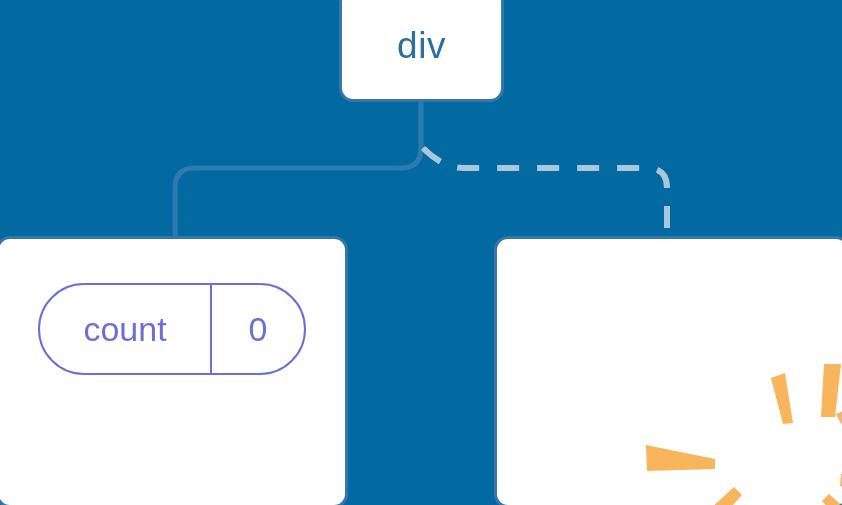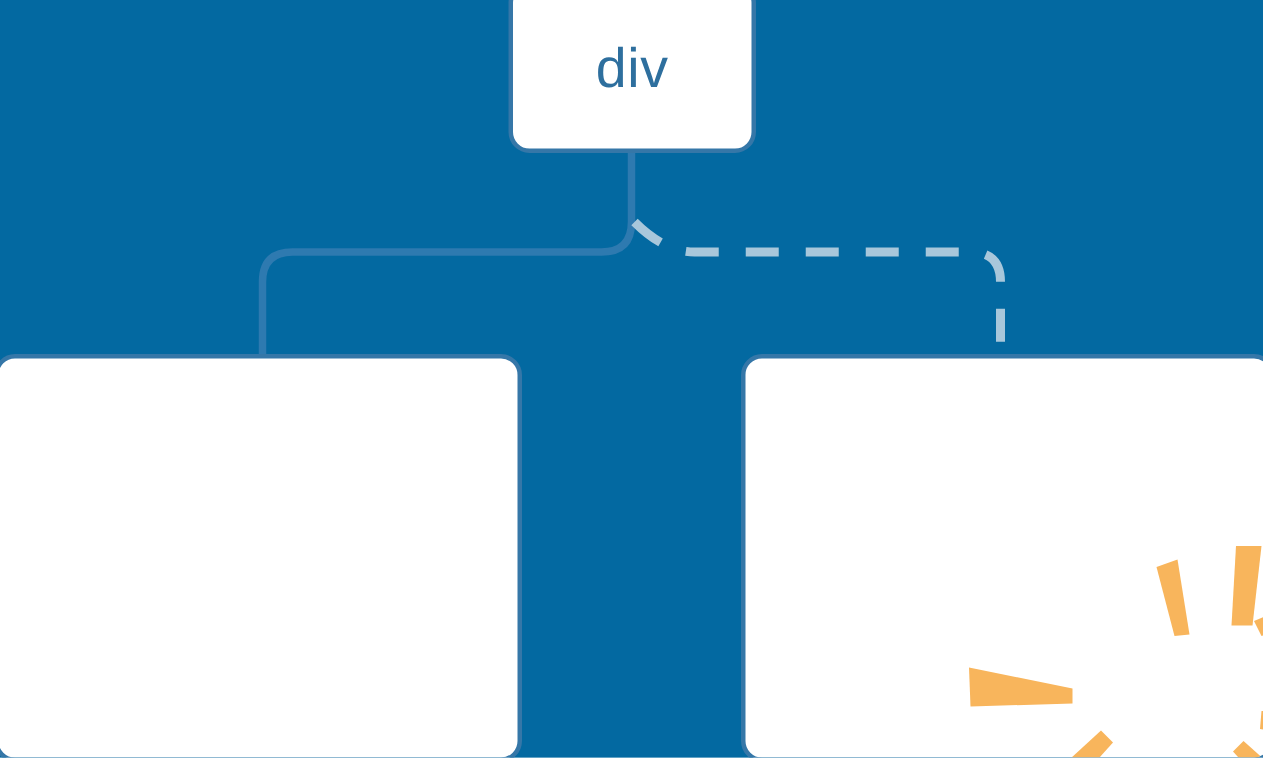--- a/index.html
+++ b/index.html
@@ -114,20 +114,24 @@
   <svg id="wires" viewBox="0 0 842 505" width="842" height="505">
     <path d="M 421 101 L 421 148 Q 421 168 401 168 L 195 168 Q 175 168 175 188 L 175 238" fill="none" stroke="#2e7ab0" stroke-width="5" stroke-linecap="round"></path>
     <path d="M 423 148 Q 443 168 463 168 L 647 168 Q 667 168 667 188 L 667 238" fill="none" stroke="#a8c7db" stroke-width="6" stroke-linecap="butt" stroke-dasharray="22 18"></path>
   </svg>
 
   <div class="node" id="node-div">
     <span id="node-div-label">div</span>
   </div>
 
   <div class="node" id="node-counter">
+    <div id="state-pill">
+      <div id="state-pill-key">count</div>
+      <div id="state-pill-value">0</div>
+    </div>
   </div>
 
   <div class="node" id="node-burst">
     <svg id="burst-svg" width="356" height="272" viewBox="0 0 356 272">
       <g id="burst-rays" transform="translate(178,122)" fill="#f8b55c">
           <polygon points="149,3 166,3 160,56 146,56" fill="#f8b55c"></polygon>
           <polygon points="96,17 110,12 118,62 108,63" fill="#f8b55c"></polygon>
           <polygon points="199,-60 216,-44 186,7 176,0" fill="#f8b55c"></polygon>
           <polygon points="216,30 225,45 166,63 161,53" fill="#f8b55c"></polygon>
           <polygon points="225,110 228,138 165,125 166,113" fill="#f8b55c"></polygon>

